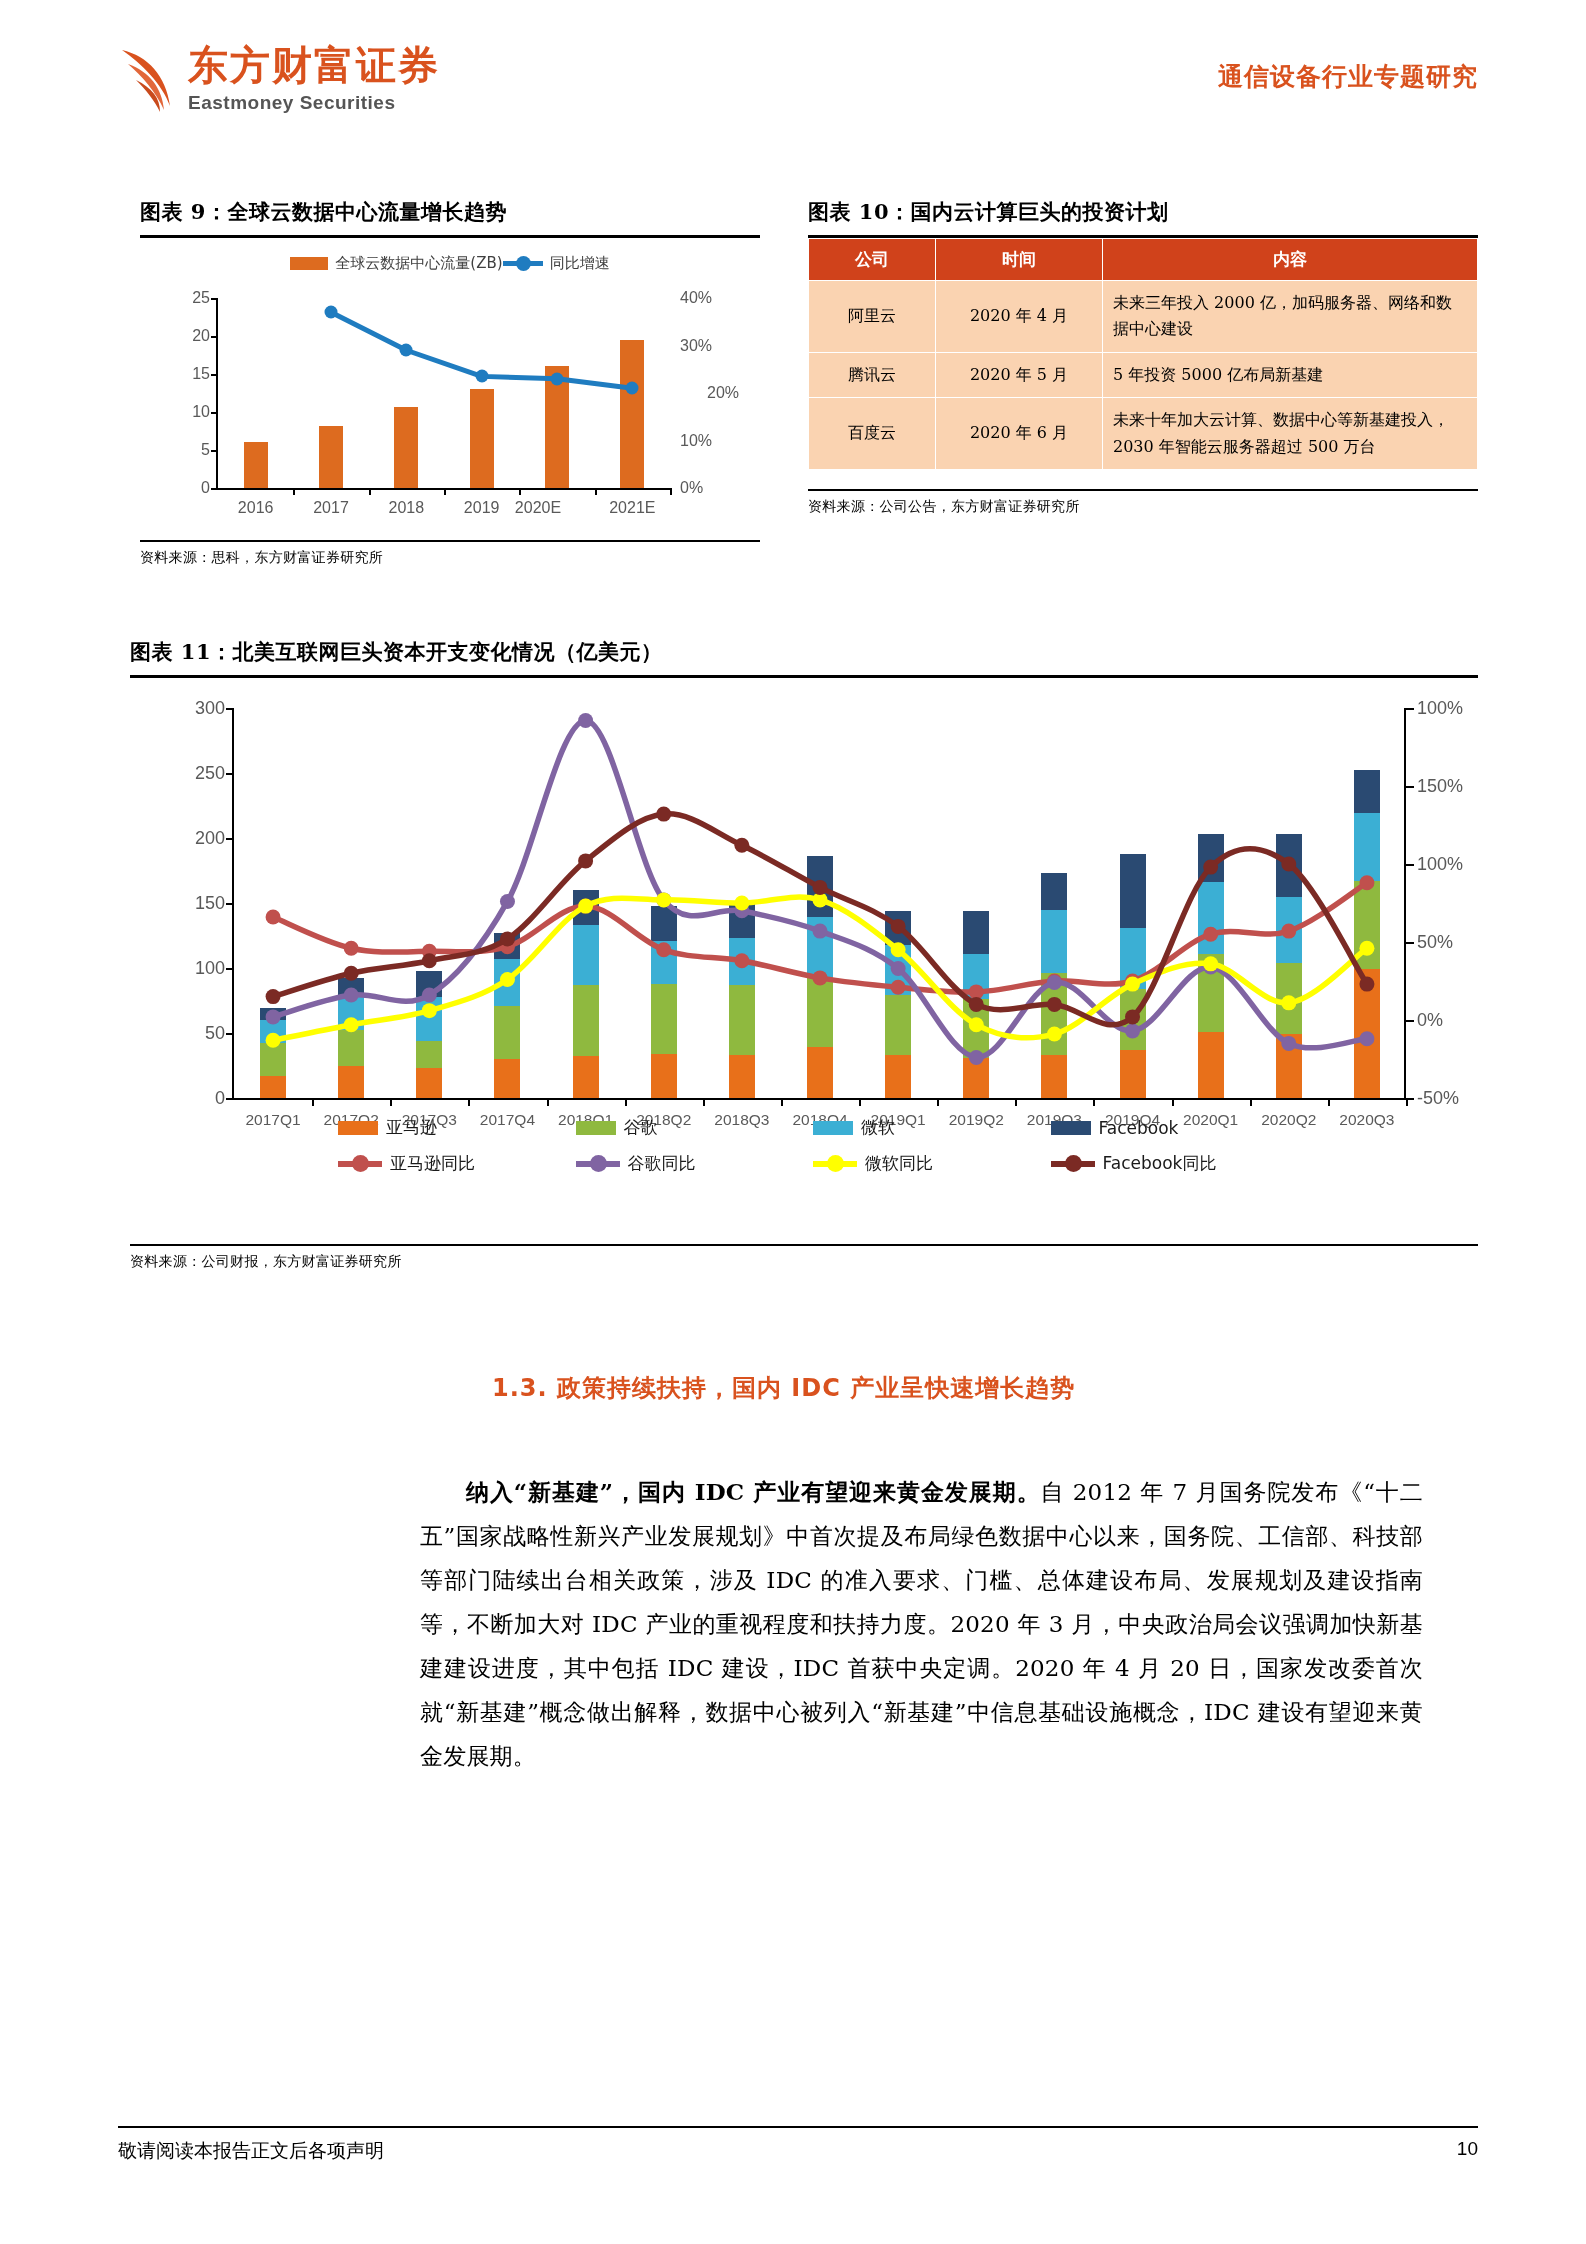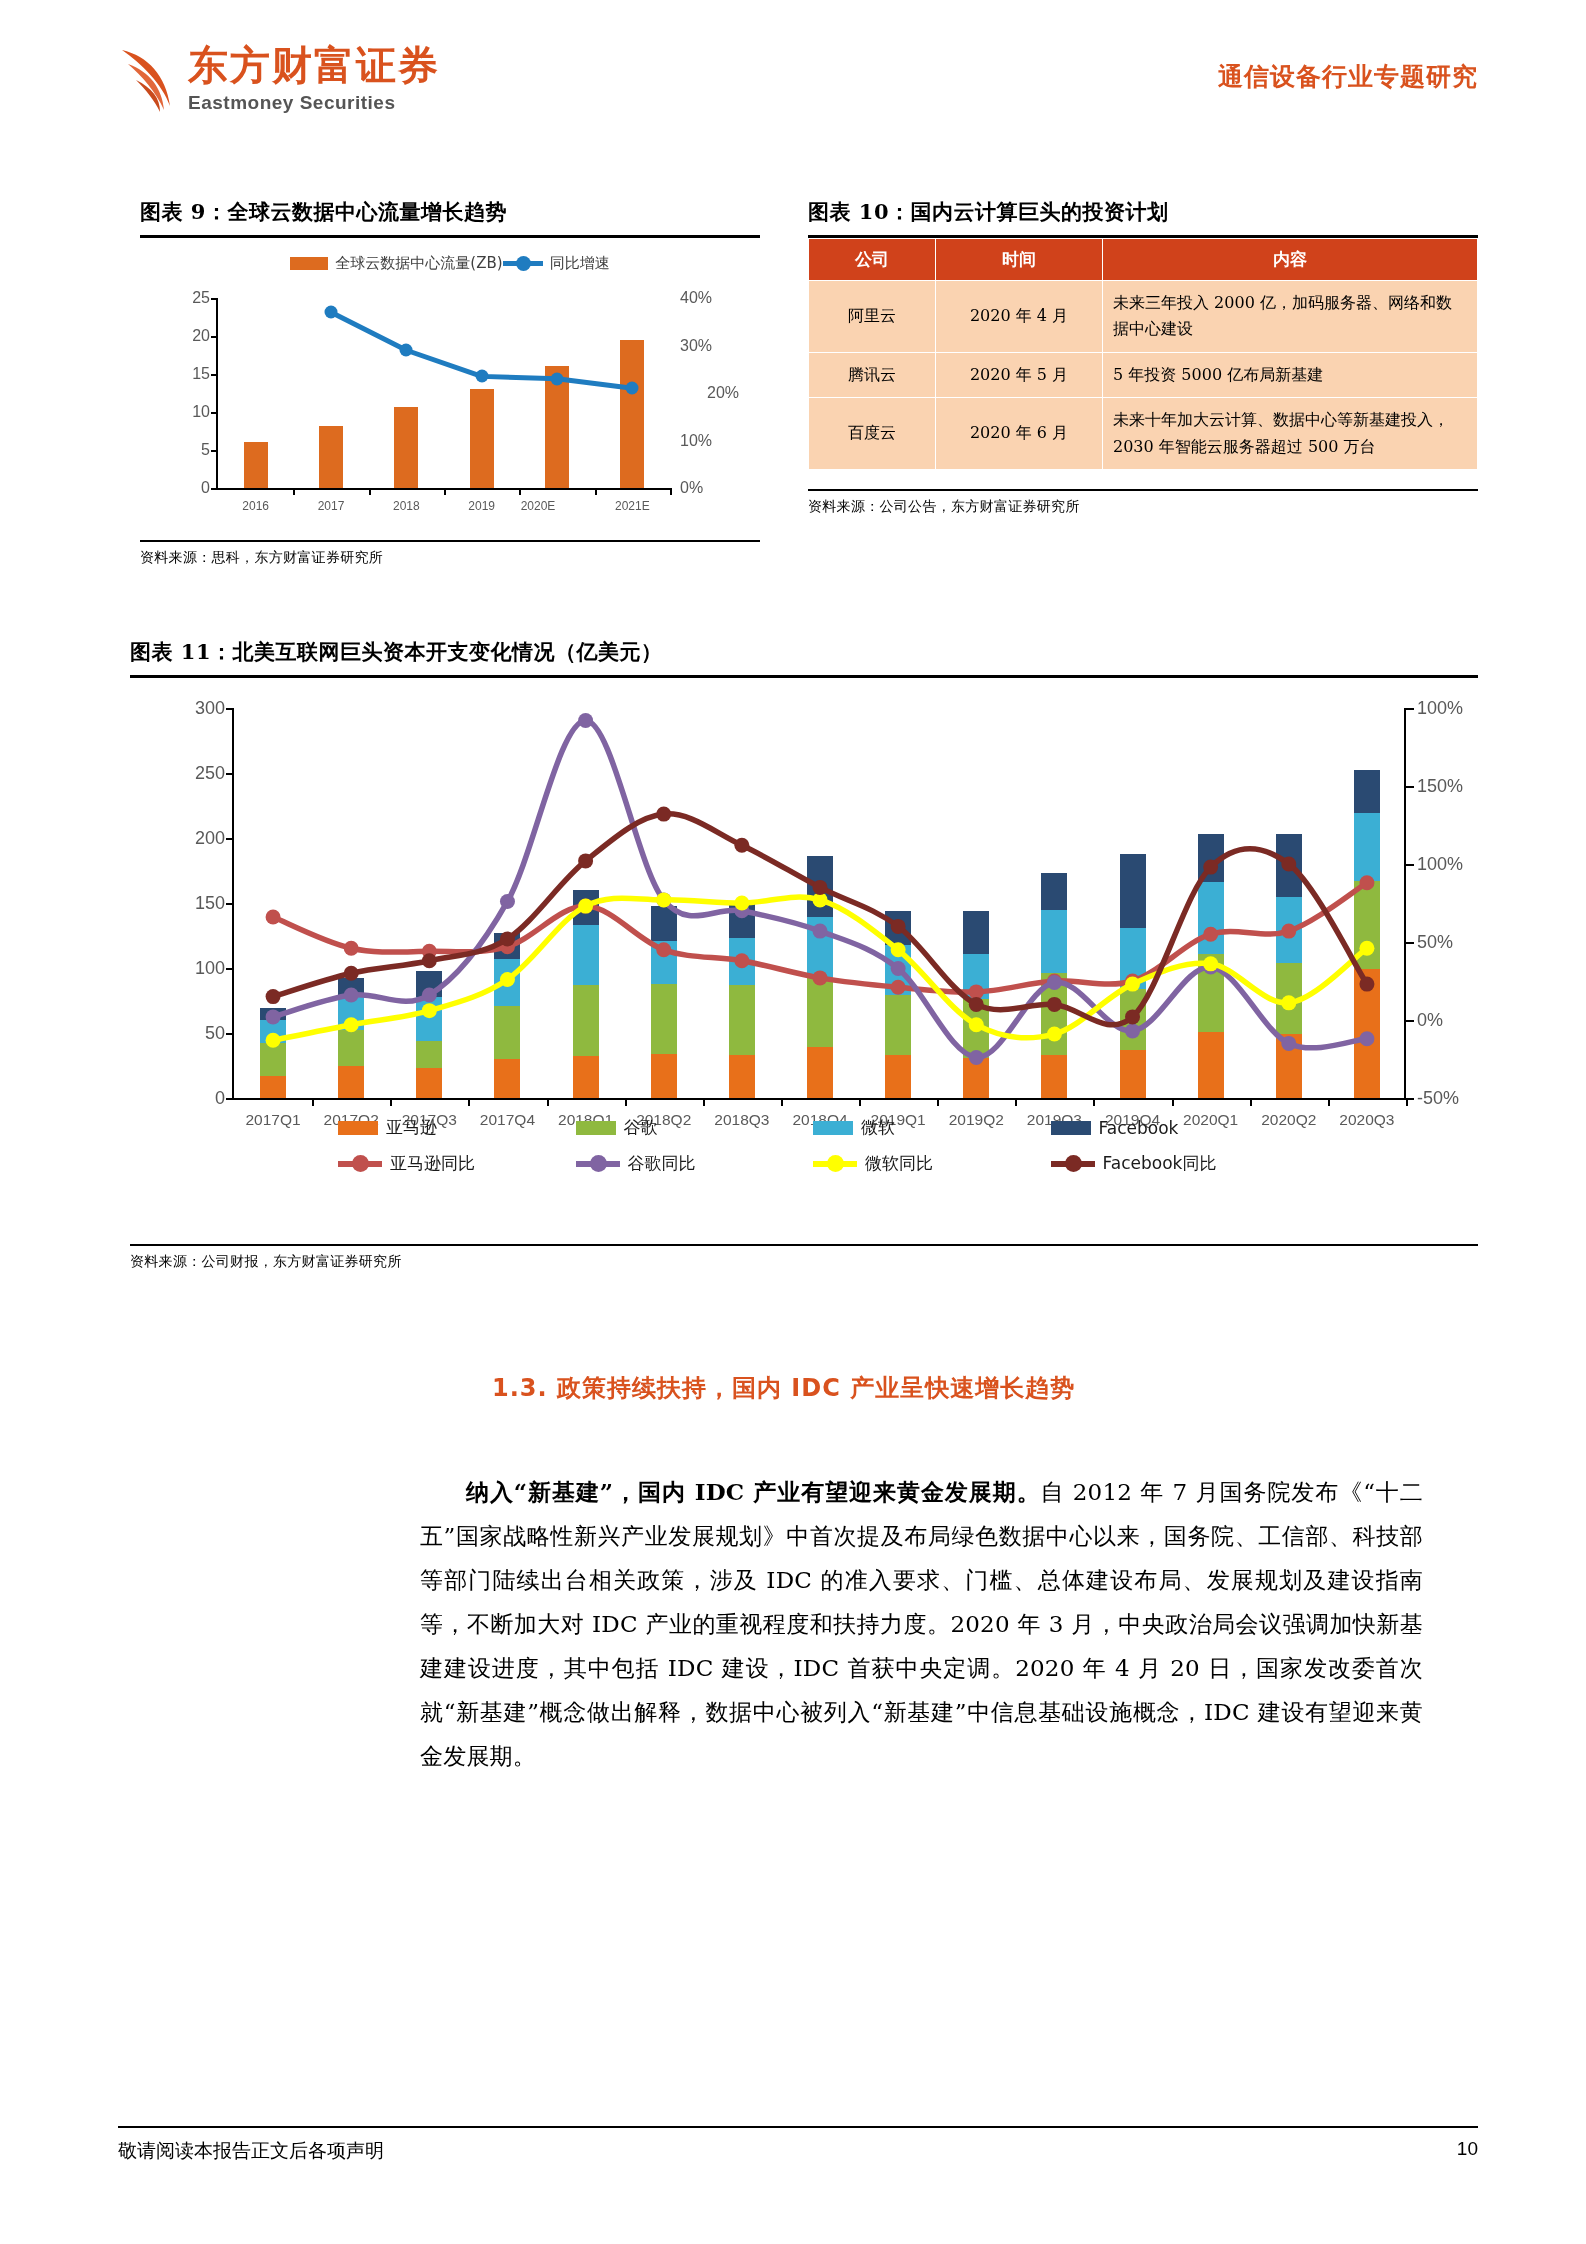--- a/index.html
+++ b/index.html
@@ -35,21 +35,21 @@
   .c9-leg-item{display:flex;align-items:center;gap:7px;font-family:"DejaVu Sans",sans-serif;font-size:15px;color:#404040;white-space:nowrap;}
   .c9-swatch{width:38px;height:13px;background:#dd6b1f;}
   .c9-lineswatch{width:40px;height:5px;background:#1f7cc0;position:relative;}
   .c9-lineswatch::after{content:"";position:absolute;left:13px;top:-5px;width:15px;height:15px;border-radius:50%;background:#1f7cc0;}
   .c9-plot{position:absolute;left:76px;top:48px;width:452px;height:190px;border-left:2.5px solid #000;border-bottom:2.5px solid #000;}
   .c9-ylabel{position:absolute;right:calc(100% + 8px);font-family:"Liberation Sans",sans-serif;font-size:16px;color:#595959;transform:translateY(-50%);white-space:nowrap;}
   .c9-y2label{position:absolute;left:calc(100% + 10px);font-family:"Liberation Sans",sans-serif;font-size:16px;color:#595959;transform:translateY(-50%);white-space:nowrap;}
   .c9-tick{position:absolute;left:-7px;width:7px;border-top:2px solid #000;}
   .c9-bar{position:absolute;bottom:0;width:24px;background:#dd6b1f;}
   .c9-xtick{position:absolute;bottom:-7px;height:7px;border-left:2px solid #000;}
-  .c9-xlabel{position:absolute;top:calc(100% + 11px);font-family:"Liberation Sans",sans-serif;font-size:12px;color:#595959;transform:translateX(-50%);white-space:nowrap;}
+  .c9-xlabel{position:absolute;top:calc(100% + 11px);font-family:"Liberation Sans",sans-serif;font-size:16px;color:#595959;transform:translateX(-50%);white-space:nowrap;}
   .c9-dot{position:absolute;width:13px;height:13px;border-radius:50%;background:#1f7cc0;transform:translate(-50%,-50%);z-index:3;}
 
   
   .panel10{position:absolute;left:808px;top:198px;width:670px;}
   .panel10 .fig-rule{margin-top:9px;}
   table.t10{border-collapse:collapse;width:670px;margin-top:0;table-layout:fixed;}
   table.t10 th{background:#d0421b;color:#fff;font-family:"DejaVu Serif",serif;font-weight:bold;font-size:17px;padding:9px 4px;border:1px solid #ffffff;text-align:center;}
   table.t10 td{background:#fad3b1;color:#000;font-family:"DejaVu Serif",serif;font-size:16px;padding:9px 10px;border:1px solid #ffffff;line-height:1.65;}
   table.t10 td.c{text-align:center;white-space:nowrap;}
 

